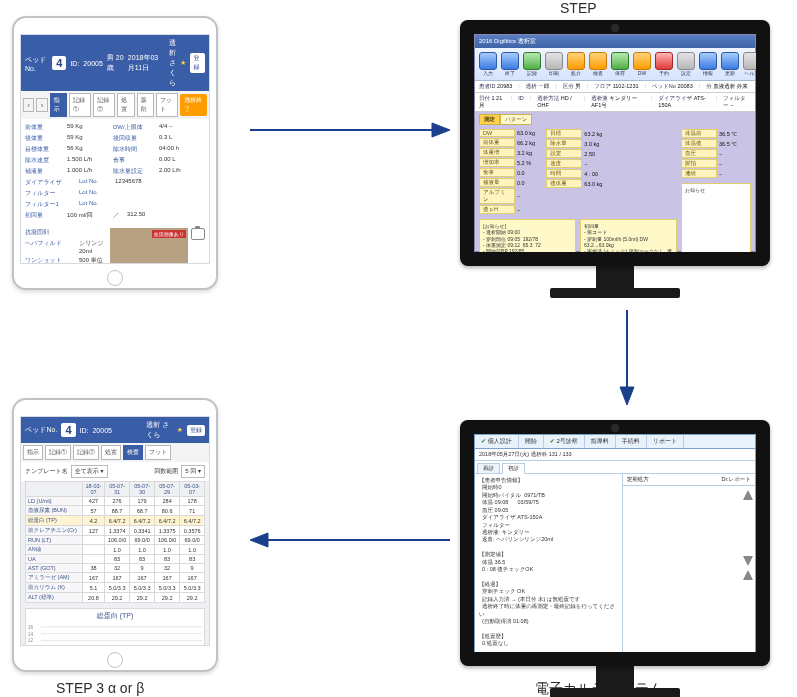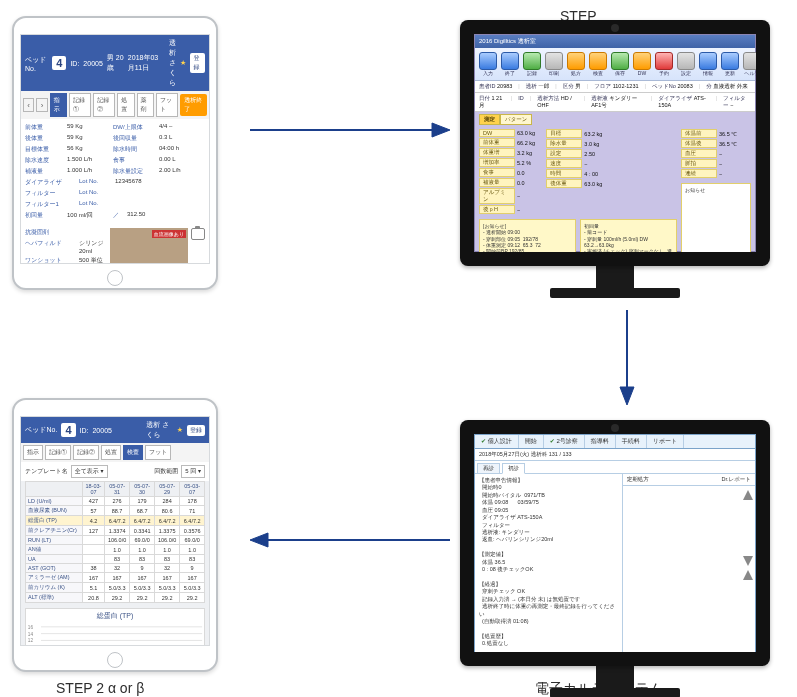--- a/index.html
+++ b/index.html
@@ -278,22 +278,22 @@
     position:absolute; right:2px; width:10px;height:10px;
     background:#888; clip-path:polygon(0 100%,50% 0,100% 100%);
   }
   .m2-side .arrowbtn.dn{clip-path:polygon(0 0,50% 100%,100% 0);}
 </style>
 </head>
 <body>
 
 <div class="canvas">
 
-  <div class="step-label" style="left:560px;top:8px;">STEP</div>
-  <div class="step-label" style="left:56px;top:680px;">STEP 2 α or β</div>
+  <div class="step-label" style="left:560px;top:0;">STEP</div>
+  <div class="step-label" style="left:56px;top:680px;">STEP 3 α or β</div>
   <div class="step-label" style="left:535px;top:680px;">電子カルテシステム</div>
 
   <svg class="arrow" style="left:250px;top:115px;" width="200" height="30">
     <line x1="0" y1="15" x2="182" y2="15" stroke-width="2"></line>
     <polygon points="182,8 200,15 182,22"></polygon>
   </svg>
   <svg class="arrow" style="left:612px;top:310px;" width="30" height="95">
     <line x1="15" y1="0" x2="15" y2="77" stroke-width="2"></line>
     <polygon points="8,77 15,95 22,77"></polygon>
   </svg>

